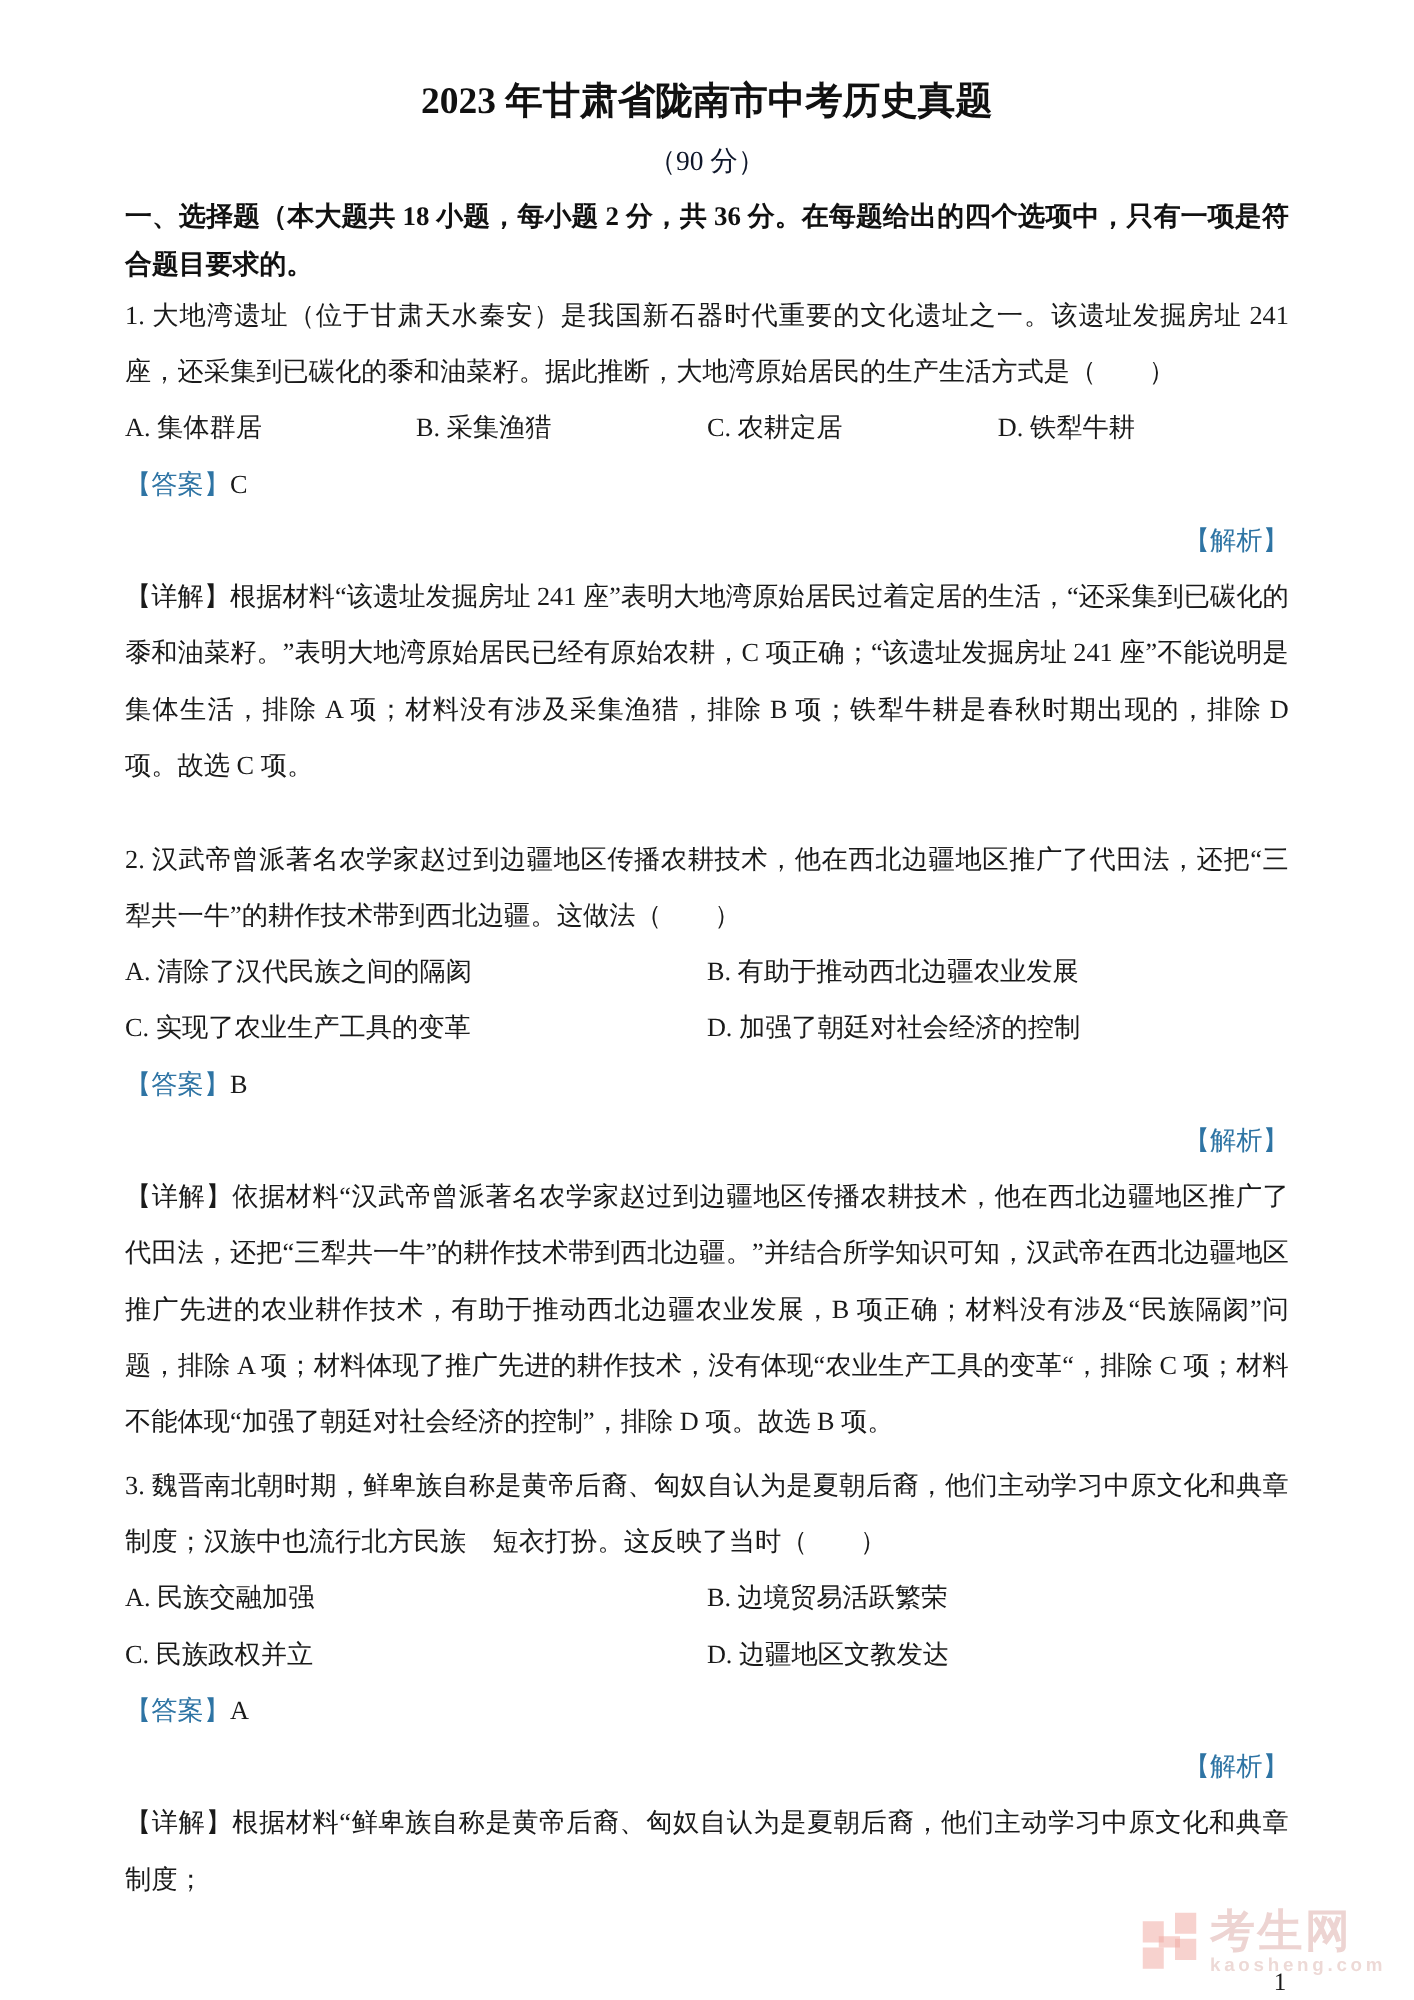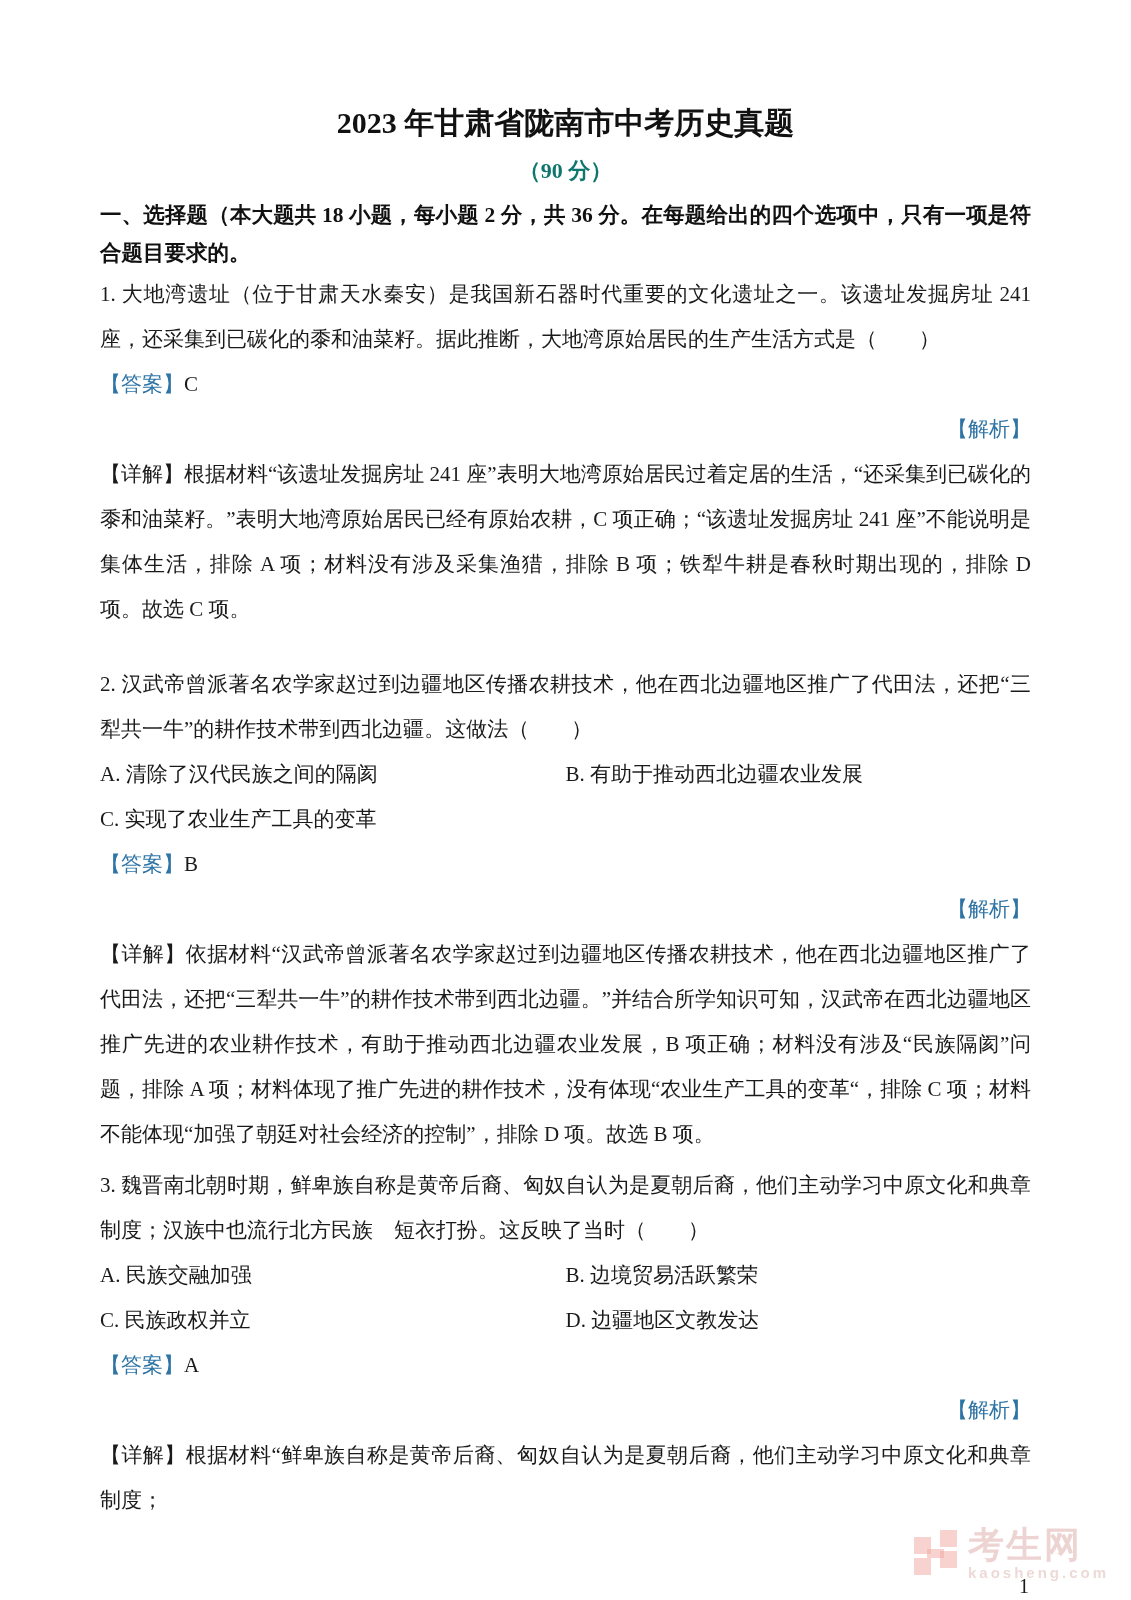--- a/index.html
+++ b/index.html
@@ -3,40 +3,40 @@
 <meta charset="utf-8">
 <style>
   html, body { margin: 0; padding: 0; background: #ffffff; }
   .page {
     position: relative;
     width: 1131px;
     height: 1600px;
     margin: 0 auto;
     background: #ffffff;
     box-sizing: border-box;
-    padding: 104px 100px 0 100px;
+    padding: 62px 100px 0 100px;
     overflow: hidden;
     font-family: "Liberation Serif", "DejaVu Serif", serif;
     color: #1a1a1a;
   }
   .doc-title {
     margin: 0;
     font-size: 30px;
     font-weight: bold;
     line-height: 38px;
     text-align: center;
     color: #111111;
   }
   .doc-subtitle {
     margin: 14px 0 0 0;
     font-size: 22px;
-    font-weight: bold;
+    font-weight: normal;
     line-height: 30px;
     text-align: center;
-    color: #0f766e;
+    color: #0f172a;
   }
   .section-heading {
     margin: 10px 0 0 0;
     font-size: 21.5px;
     font-weight: bold;
     line-height: 38px;
     text-align: justify;
     text-justify: inter-ideograph;
     color: #111111;
   }
@@ -102,31 +102,38 @@
 <body>
 
 <div class="page">
 
   <h1 class="doc-title">2023 年甘肃省陇南市中考历史真题</h1>
   <h2 class="doc-subtitle">（90 分）</h2>
   <p class="section-heading">一、选择题（本大题共 18 小题，每小题 2 分，共 36 分。在每题给出的四个选项中，只有一项是符合题目要求的。</p>
 
   <section class="question">
     <p class="stem">1. 大地湾遗址（位于甘肃天水秦安）是我国新石器时代重要的文化遗址之一。该遗址发掘房址 241 座，还采集到已碳化的黍和油菜籽。据此推断，大地湾原始居民的生产生活方式是（　　）</p>
+    <div class="opts cols-4">
+      <span class="opt">A. 集体群居</span>
+      <span class="opt">B. 采集渔猎</span>
+      <span class="opt">C. 农耕定居</span>
+      <span class="opt">D. 铁犁牛耕</span>
+    </div>
     <p class="answer-line"><span class="blue">【答案】</span><span>C</span></p>
     <p class="analysis-line blue">【解析】</p>
     <p class="detail"><span>【详解】</span><span>根据材料“该遗址发掘房址 241 座”表明大地湾原始居民过着定居的生活，“还采集到已碳化的黍和油菜籽。”表明大地湾原始居民已经有原始农耕，C 项正确；“该遗址发掘房址 241 座”不能说明是集体生活，排除 A 项；材料没有涉及采集渔猎，排除 B 项；铁犁牛耕是春秋时期出现的，排除 D 项。故选 C 项。</span></p>
   </section>
 
   <section class="question gap-large">
     <p class="stem">2. 汉武帝曾派著名农学家赵过到边疆地区传播农耕技术，他在西北边疆地区推广了代田法，还把“三犁共一牛”的耕作技术带到西北边疆。这做法（　　）</p>
     <div class="opts cols-2">
       <span class="opt">A. 清除了汉代民族之间的隔阂</span>
       <span class="opt">B. 有助于推动西北边疆农业发展</span>
       <span class="opt">C. 实现了农业生产工具的变革</span>
+      <span class="opt">D. 加强了朝廷对社会经济的控制</span>
     </div>
     <p class="answer-line"><span class="blue">【答案】</span><span>B</span></p>
     <p class="analysis-line blue">【解析】</p>
     <p class="detail"><span>【详解】</span><span>依据材料“汉武帝曾派著名农学家赵过到边疆地区传播农耕技术，他在西北边疆地区推广了代田法，还把“三犁共一牛”的耕作技术带到西北边疆。”并结合所学知识可知，汉武帝在西北边疆地区推广先进的农业耕作技术，有助于推动西北边疆农业发展，B 项正确；材料没有涉及“民族隔阂”问题，排除 A 项；材料体现了推广先进的耕作技术，没有体现“农业生产工具的变革“，排除 C 项；材料不能体现“加强了朝廷对社会经济的控制”，排除 D 项。故选 B 项。</span></p>
   </section>
 
   <section class="question gap-small">
     <p class="stem">3. 魏晋南北朝时期，鲜卑族自称是黄帝后裔、匈奴自认为是夏朝后裔，他们主动学习中原文化和典章制度；汉族中也流行北方民族　短衣打扮。这反映了当时（　　）</p>
     <div class="opts cols-2">
       <span class="opt">A. 民族交融加强</span>

